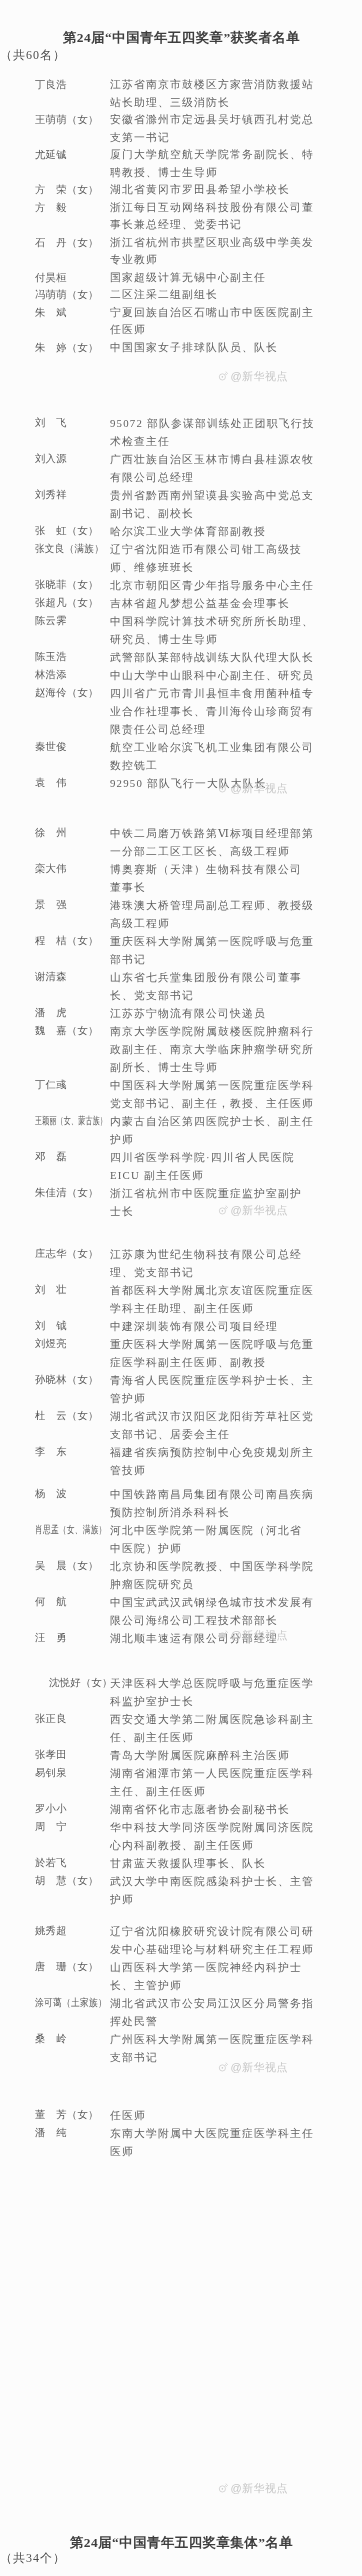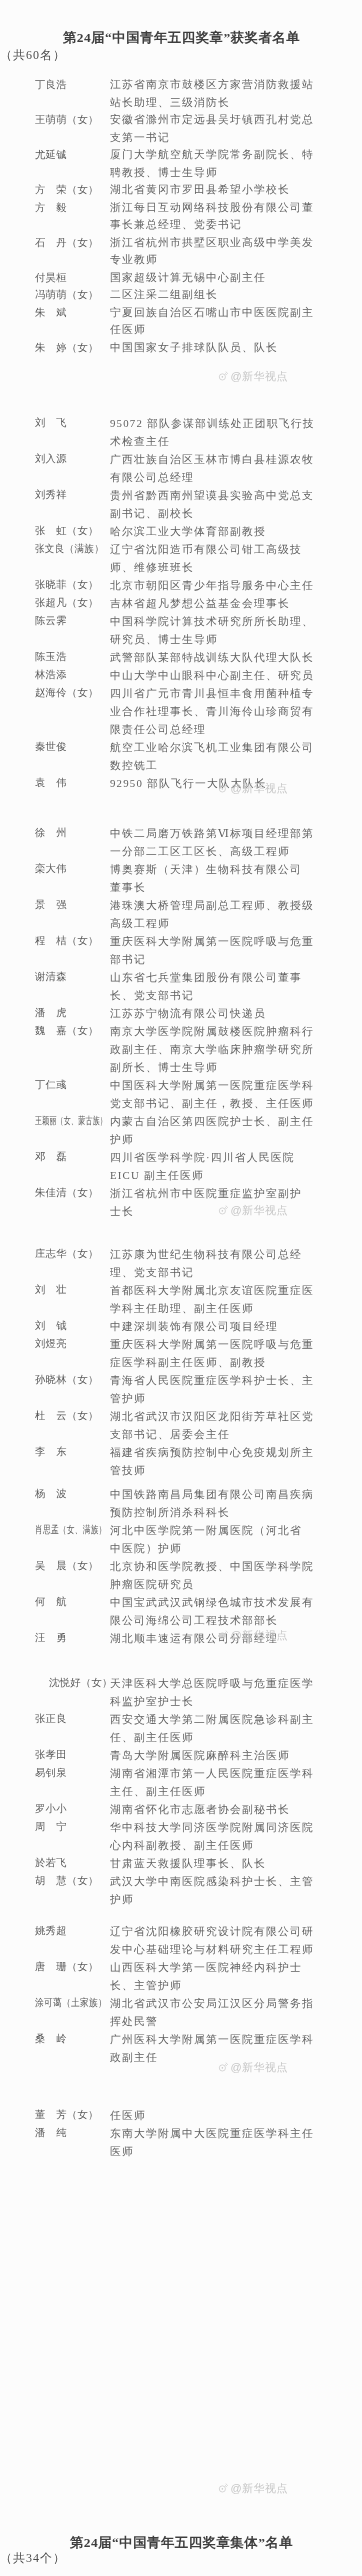--- a/index.html
+++ b/index.html
@@ -425,21 +425,21 @@
         <div class="ename" style="transform: scaleX(0.85);">涂可蔼（土家族）</div>
         <div class="edesc">
           <div class="dline">湖北省武汉市公安局江汉区分局警务指</div>
           <div class="dline">挥处民警</div>
         </div>
       </div>
       <div class="entry">
         <div class="ename" style="transform: scaleX(1);">桑　岭</div>
         <div class="edesc">
           <div class="dline">广州医科大学附属第一医院重症医学科</div>
-          <div class="dline">政副主任</div>
+          <div class="dline">支部书记</div>
         </div>
       </div>
     </div>
   <div class="blk s1" style="top:2106px">
       <div class="entry">
         <div class="ename" style="transform: scaleX(1);">董　芳（女）</div>
         <div class="edesc">
           <div class="dline">任医师</div>
         </div>
       </div>

